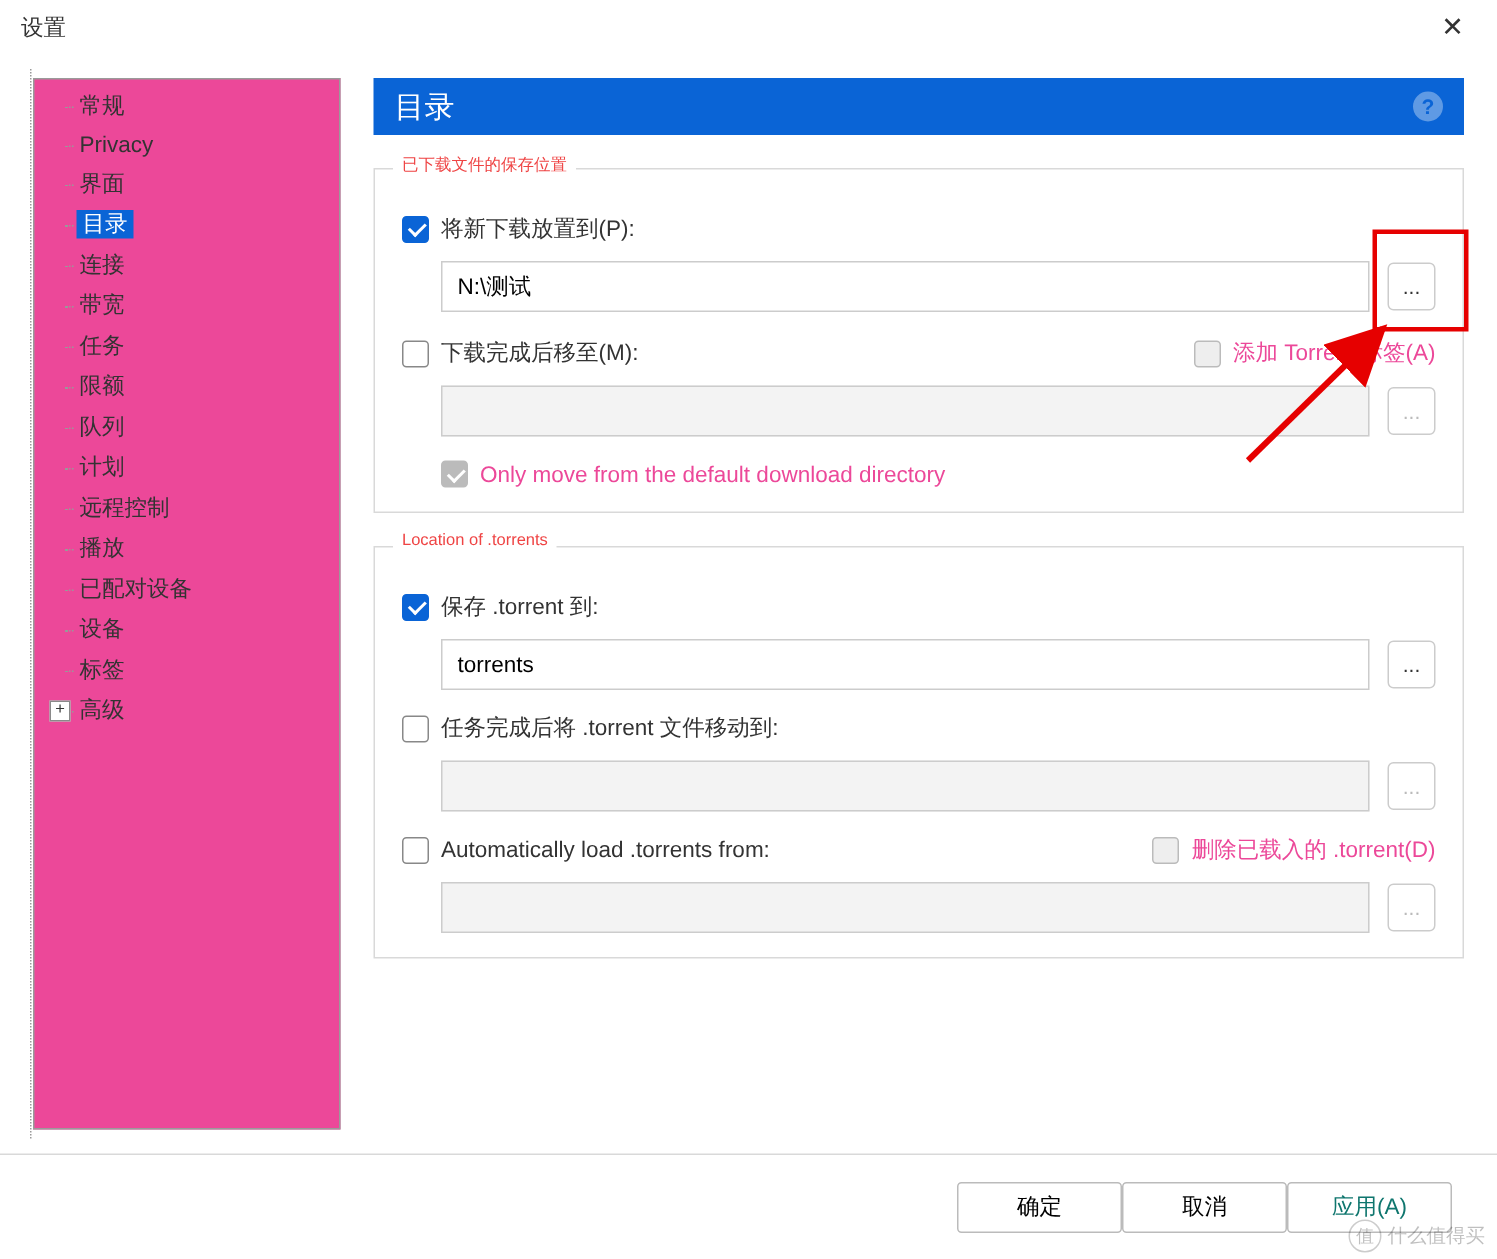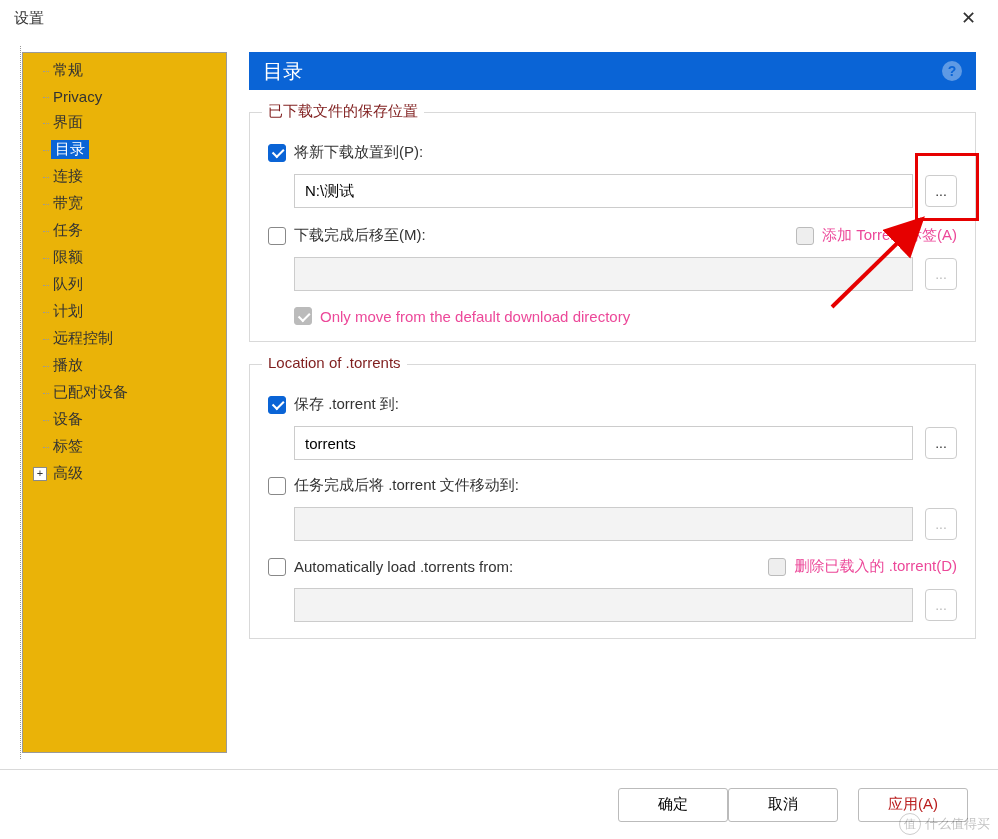--- a/index.html
+++ b/index.html
@@ -29,21 +29,21 @@
   top: 36px; left: 0; right: 0; bottom: 70px;
   display: flex;
 }
 
 
 .sidebar {
   width: 205px;
   margin: 16px 0 16px 22px;
   border: 1px solid #9a9a9a;
   padding: 4px 0;
-  background: #eab308;
+  background: #ec4899;
 }
 .tree-row {
   display: flex;
   align-items: center;
   padding: 4px 6px 4px 28px;
   cursor: pointer;
   font-size: 15px;
   position: relative;
 }
 .tree-row::before {
@@ -111,22 +111,22 @@
   margin-top: 22px;
   padding: 18px 18px 16px 18px;
   position: relative;
 }
 .groupbox > .legend {
   position: absolute;
   top: -11px;
   left: 12px;
   background: #fff;
   padding: 0 6px;
-  font-size: 15px;
-  color: #7f1d1d;
+  font-size: 11px;
+  color: #ef4444;
 }
 .row {
   display: flex;
   align-items: center;
   margin-top: 12px;
 }
 .row:first-of-type { margin-top: 0; }
 .chk {
   display: flex;
   align-items: center;
@@ -208,21 +208,21 @@
 .btn {
   min-width: 110px;
   height: 34px;
   border: 1px solid #bbb;
   background: #fff;
   font-size: 15px;
   font-family: inherit;
   cursor: pointer;
   border-radius: 3px;
 }
-.btn:disabled { color: #b91c1c; cursor: default; margin-left: 20px; }
+.btn:disabled { color: #0f766e; cursor: default; }
 
 
 .watermark {
   position: absolute;
   right: 8px; bottom: 4px;
   font-size: 13px;
   color: rgba(0,0,0,0.25);
   display: flex; align-items: center; gap: 4px;
 }
 .watermark .wm-circle {

